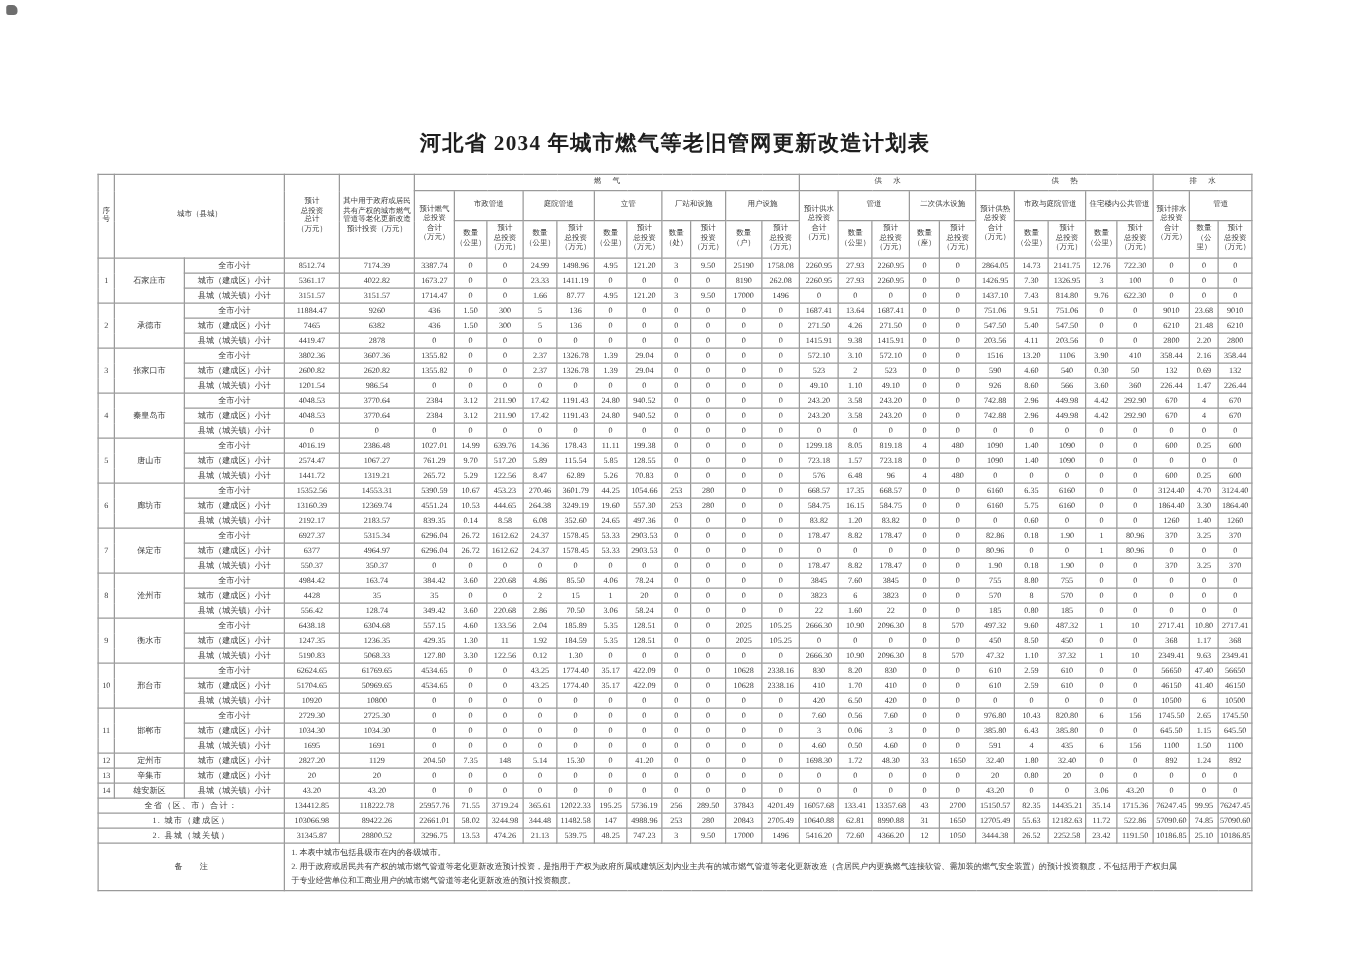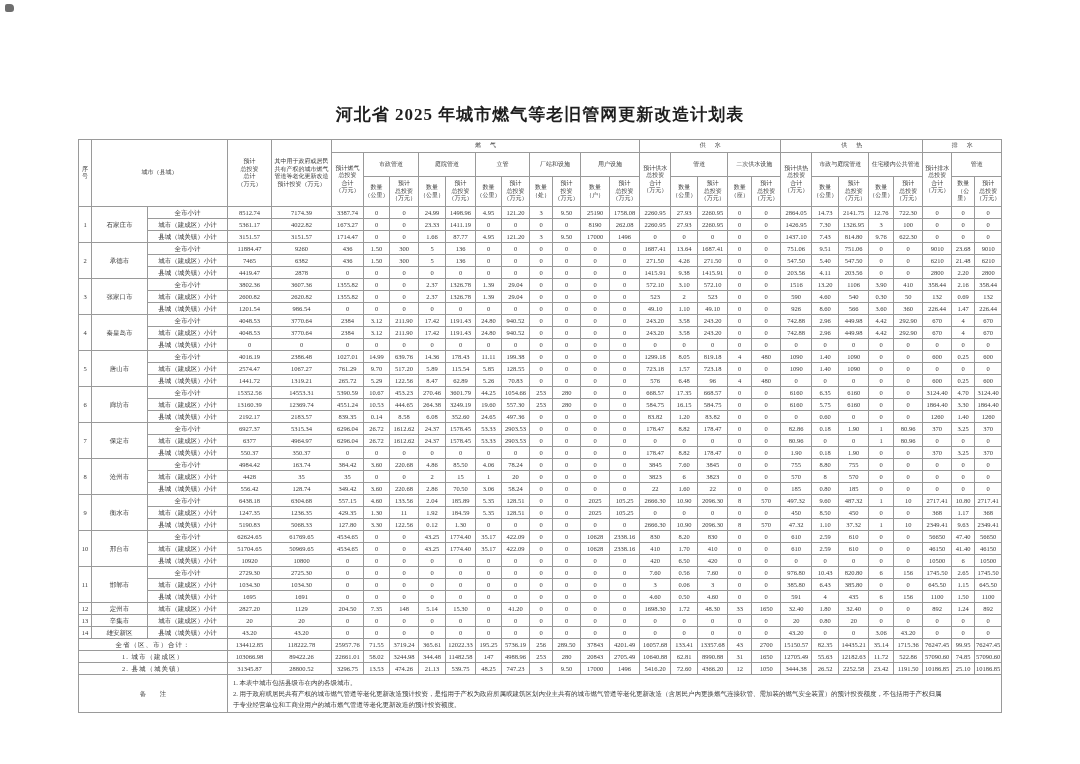--- a/index.html
+++ b/index.html
@@ -45,21 +45,21 @@
     text-align:left; font-size:6.3px; line-height:1.55;
     padding:2px 5px; white-space:normal; vertical-align:top;
   }
   td.note-body div { white-space:nowrap; overflow:hidden; }
 </style>
 </head>
 <body>
 
 <div class="smudge"></div>
 
-<div class="page-title">河北省 2025 年城市燃气等老旧管网更新改造计划表</div>
+<div class="page-title">河北省 2034 年城市燃气等老旧管网更新改造计划表</div>
 
 <table class="plan">
   <colgroup>
     <col style="width:13px">
       <col style="width:56px">
       <col style="width:80px">
       <col style="width:44px">
       <col style="width:60px">
     <col style="width:32px">
       <col style="width:26px">

